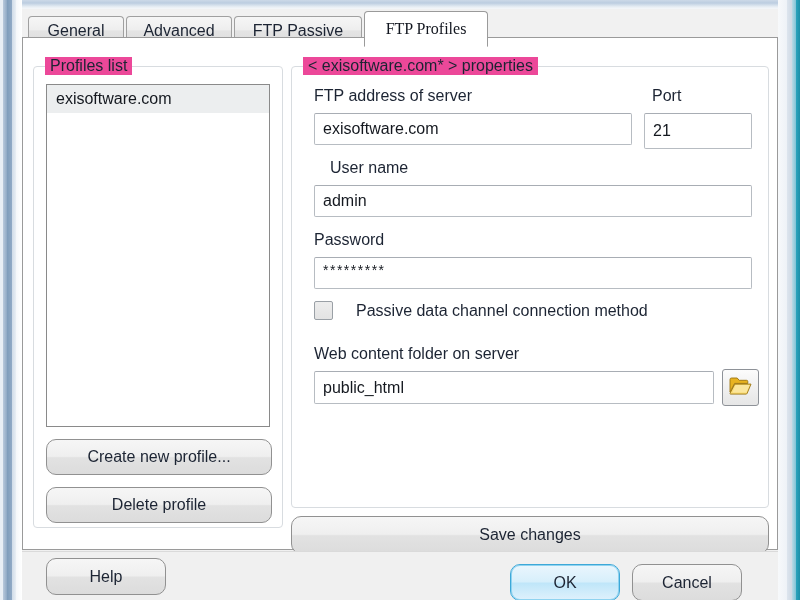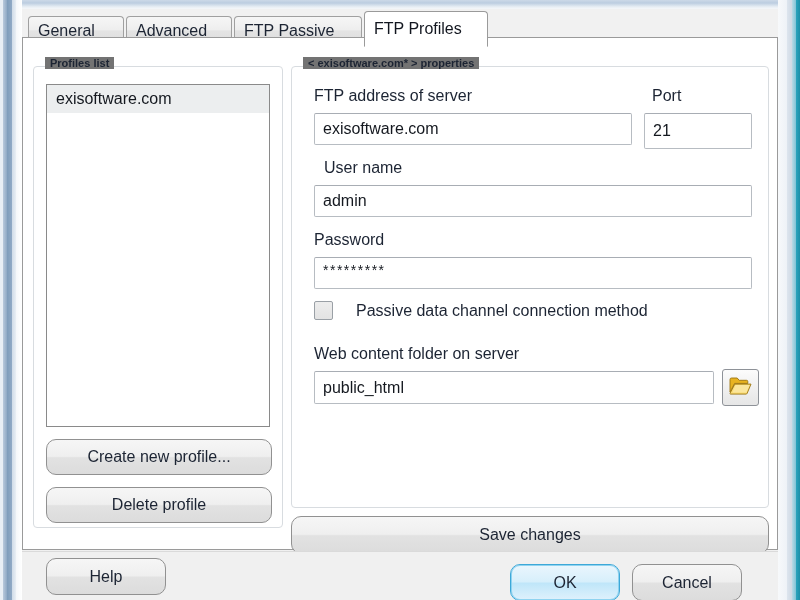--- a/index.html
+++ b/index.html
@@ -60,31 +60,33 @@
     height: 29px;
     box-sizing: border-box;
     border: 1px solid #a0a0a0;
     border-bottom: none;
     border-radius: 4px 4px 0 0;
     background: linear-gradient(to bottom, #f6f6f6 0%, #eeeeee 45%, #e3e3e3 50%, #dddddd 100%);
     font-size: 16px;
     color: #1c2433;
     display: flex;
     align-items: center;
+    justify-content: center;
     padding: 0 9px;
     white-space: nowrap;
   }
   .tab.active {
     top: 2px;
     height: 36px;
     background: #ffffff;
     border: 1px solid #9a9a9a;
     border-bottom: 1px solid #ffffff;
     z-index: 6;
     color: #12161f;
+    font-family: Liberation Serif, serif;
   }
   #tab-filler {
     position: absolute;
     left: 0; bottom: 0;
     width: 756px; height: 1px;
     background: #9a9a9a;
   }
 
   
   #tabpage {
@@ -101,26 +103,25 @@
     position: absolute;
     border: 1px solid #d8dce0;
     border-radius: 4px;
     box-sizing: border-box;
     background: transparent;
   }
   .group-caption {
     position: absolute;
     top: -10px;
     left: 11px;
-    background: #737373;
+    background: #ec4899;
     padding: 0 5px;
-    font-size: 11px;
+    font-size: 16px;
     color: #1c2433;
     white-space: nowrap;
-    font-weight: bold;
   }
 
   #group-profiles { left: 10px; top: 28px; width: 250px; height: 462px; }
   #group-properties { left: 268px; top: 28px; width: 478px; height: 442px; }
 
   
   #profiles-listbox {
     position: absolute;
     left: 12px; top: 17px;
     width: 224px; height: 343px;
@@ -180,21 +181,21 @@
     white-space: nowrap;
     font-family: "Liberation Sans", sans-serif;
   }
   .pwd { font-size: 14px; letter-spacing: 1.5px; align-items: flex-start; padding-top: 4px; }
 
   #lbl-ftp-address { left: 22px; top: 20px; }
   #lbl-port        { left: 352px; top: 20px; margin-left: 8px; }
   #in-ftp-address  { left: 22px; top: 46px; width: 318px; height: 32px; }
   #in-port         { left: 352px; top: 46px; width: 108px; height: 36px; text-align: center; }
 
-  #lbl-username    { left: 32px; top: 92px; }
+  #lbl-username    { left: 38px; top: 92px; }
   #in-username     { left: 22px; top: 118px; width: 438px; height: 32px; }
 
   #lbl-password    { left: 22px; top: 164px; }
   #in-password     { left: 22px; top: 190px; width: 438px; height: 32px; }
 
   
   #passive-row {
     position: absolute;
     left: 22px; top: 234px;
     display: flex;

